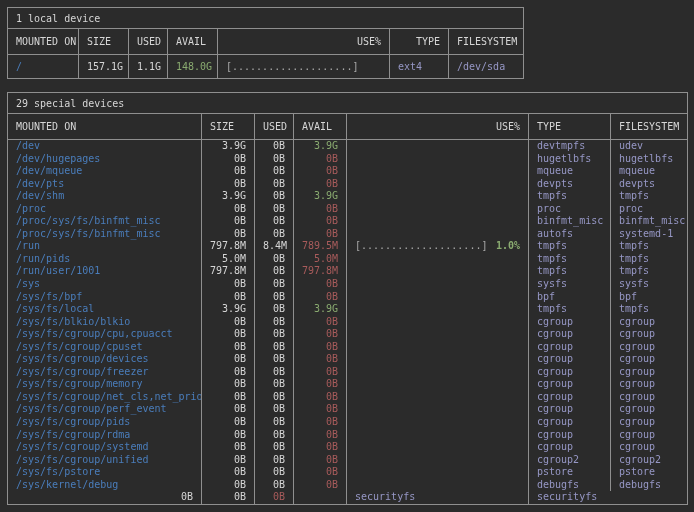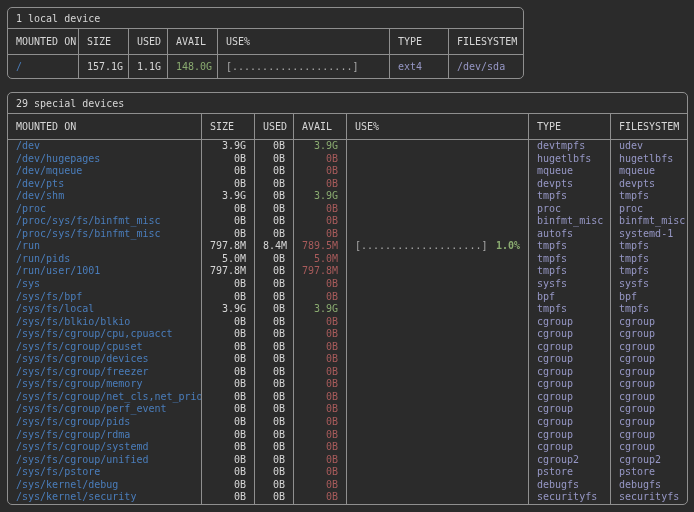--- a/index.html
+++ b/index.html
@@ -7,21 +7,21 @@
     --fs:#9697c5; --green:#8aab70; --red:#a85b5b; --bar:#a9a9a9;
   }
   *{box-sizing:border-box;}
   html,body{margin:0;padding:0;}
   body{
     width:694px;height:512px;background:var(--bg);
     font-family:"DejaVu Sans Mono","Liberation Mono",monospace;
     font-size:10px;color:var(--text);overflow:hidden;
   }
   .panel{
-    border:1px solid var(--border);border-radius:5px;background:var(--bg);
+    border:1px solid var(--border);border-radius:0;background:var(--bg);
     margin-left:7px;overflow:hidden;
   }
   #panel-local{margin-top:7px;width:517px;}
   #panel-special{margin-top:13px;width:681px;}
   .panel-title{
     padding:0 8px;height:21px;line-height:21px;
     border-bottom:1px solid var(--border);white-space:pre;
   }
   .thead{display:grid;border-bottom:1px solid var(--border);}
   .thead>div{
@@ -33,21 +33,21 @@
   #panel-special .thead, #panel-special .row{grid-template-columns:193px 53px 39px 53px 182px 82px 78px;}
   .row{display:grid;}
   #panel-local .row>div{height:23px;line-height:23px;}
   #panel-special .row>div{height:12.55px;line-height:12.55px;}
   .row>div{
     padding:0 8px;white-space:pre;overflow:hidden;
     border-left:1px solid var(--border);
   }
   .row>div:first-child{border-left:none;}
   .h-num{text-align:left;}
-  .h-center{text-align:left;}
+  .h-center{text-align:right;}
   .c-mount{color:var(--mount);}
   .c-num{text-align:right;color:var(--text);}
   .c-avail.ok{color:var(--green);}
   .c-avail.low{color:var(--red);}
   .c-use{display:flex;justify-content:space-between;color:var(--bar);}
   .c-use .pct{color:var(--green);}
   .c-type,.c-fs{color:var(--fs);}
 </style>
 </head>
 <body>
@@ -334,21 +334,20 @@
       <div class="row">
         <div class="c-mount">/sys/kernel/debug</div>
         <div class="c-num">0B</div>
         <div class="c-num">0B</div>
         <div class="c-avail low c-num">0B</div>
         <div class="c-use"></div>
         <div class="c-type">debugfs</div>
         <div class="c-fs">debugfs</div>
       </div>
       <div class="row">
-        <div class="c-mount">/sys/kernel/security</div>
         <div class="c-num">0B</div>
         <div class="c-num">0B</div>
         <div class="c-avail low c-num">0B</div>
         <div class="c-use"></div>
         <div class="c-type">securityfs</div>
         <div class="c-fs">securityfs</div>
       </div>
     </div>
 </div>
 

